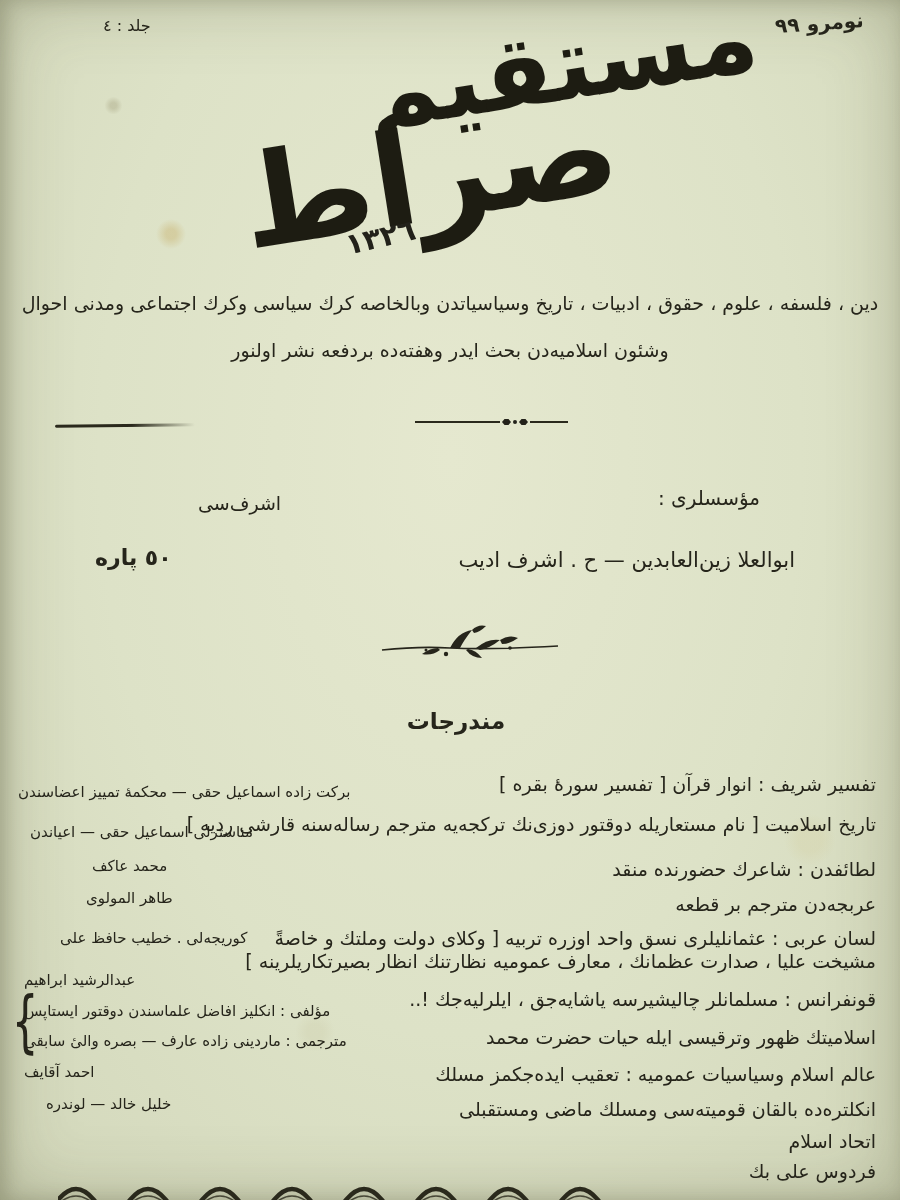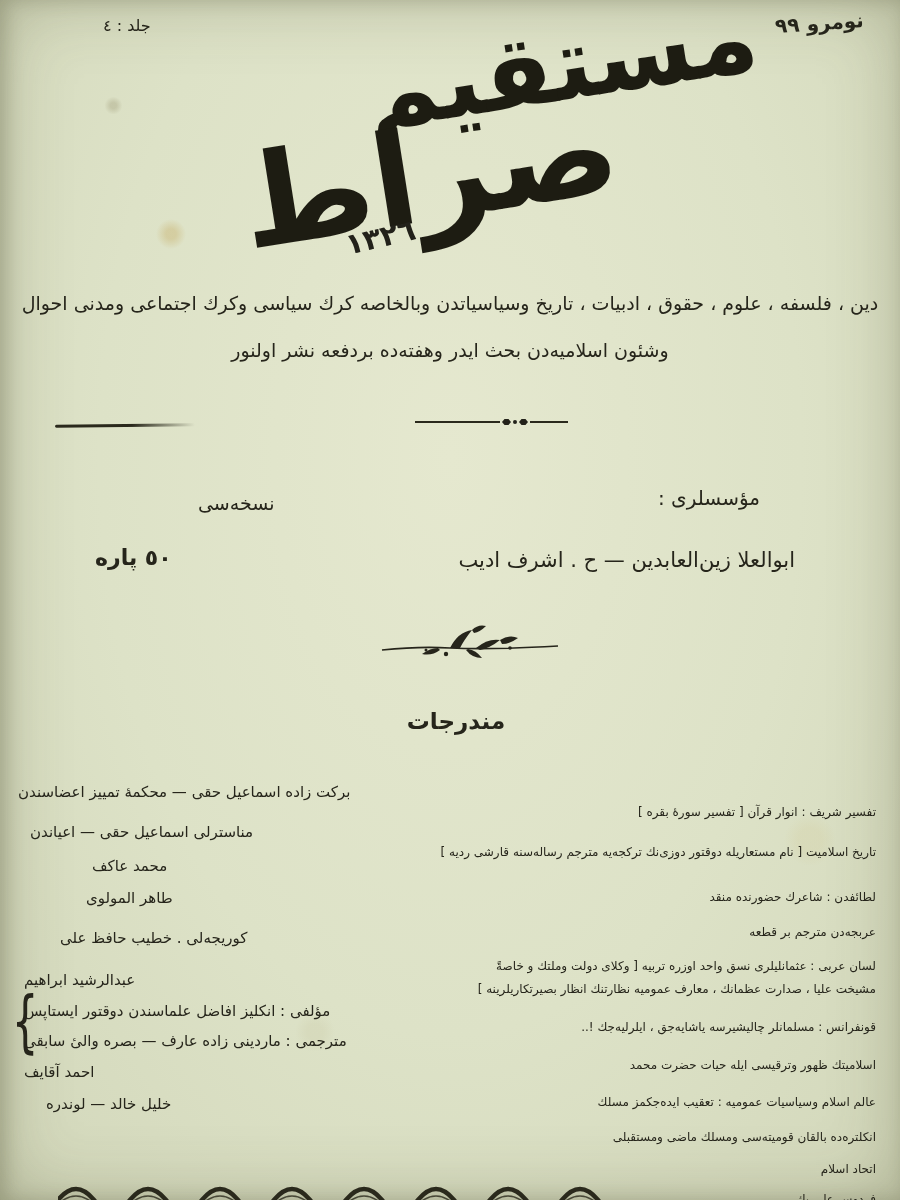--- a/index.html
+++ b/index.html
@@ -43,21 +43,21 @@
 
   .copy-label{top:492px;left:198px;font-size:19px;}
   .price{top:545px;left:95px;font-size:22px;font-weight:bold;}
   .founders-label{top:486px;right:140px;font-size:20px;}
   .founders-names{top:548px;right:105px;font-size:21px;text-align:center;}
 
   .floral{top:620px;left:380px;}
 
   .toc-heading{top:708px;left:0;width:912px;text-align:center;font-size:23px;font-weight:bold;}
 
-  .art{position:absolute;right:24px;font-size:12px;direction:rtl;unicode-bidi:embed;white-space:nowrap;margin-top:32px;}
+  .art{position:absolute;right:24px;font-size:19px;direction:rtl;unicode-bidi:embed;white-space:nowrap;}
   .auth{position:absolute;font-size:15px;direction:rtl;unicode-bidi:embed;white-space:nowrap;margin-top:8px;}
   .brace{position:absolute;left:6px;top:988px;font-size:60px;line-height:1.1;
     transform:scaleX(.7) scaleY(1.12);color:#26251b;}
 
   .bottom-orn{position:absolute;left:58px;bottom:-16px;}
 </style>
 </head>
 <body>
 
 <div class="page">
@@ -76,21 +76,21 @@
 
   <div class="abs rule-left"></div>
   <div class="abs rule-right">
     <span class="rr-line1"></span>
     <span class="rr-di"></span>
     <span class="rr-dot"></span>
     <span class="rr-di"></span>
     <span class="rr-line2"></span>
   </div>
 
-  <div class="abs rtl copy-label">نسخه‌سى</div>
+  <div class="abs rtl copy-label">اشرف‌سى</div>
   <div class="abs rtl price">٥٠ پاره</div>
   <div class="abs rtl founders-label">مؤسسلرى :</div>
   <div class="abs rtl founders-names">ابوالعلا زين‌العابدين — ح . اشرف اديب</div>
 
   <div class="abs floral">
     <svg width="180" height="48" viewBox="0 0 180 48">
       <path d="M2 30 Q 40 26 70 28 Q 110 30 178 26" stroke="#26251b" stroke-width="1.6" fill="none"></path>
       <path d="M70 28 Q 78 12 92 10 Q 84 20 80 28 Z" fill="#26251b"></path>
       <path d="M92 10 Q 98 4 106 6 Q 100 12 94 13 Z" fill="#26251b"></path>
       <path d="M96 28 Q 108 18 120 20 Q 110 28 100 30 Z" fill="#26251b"></path>

